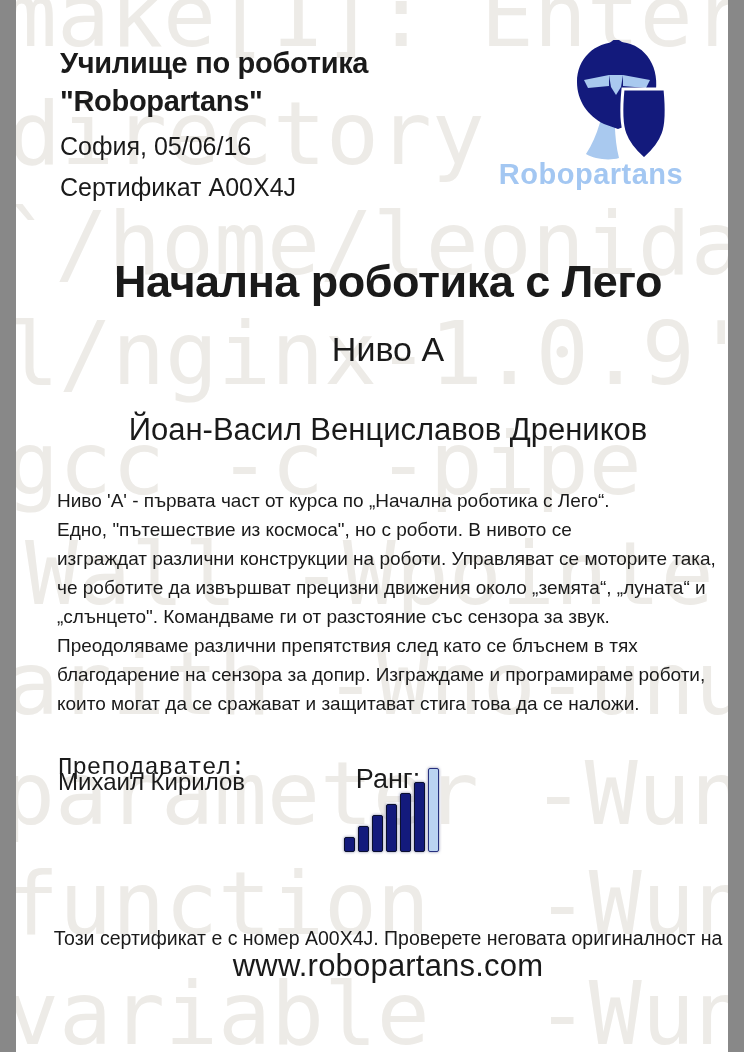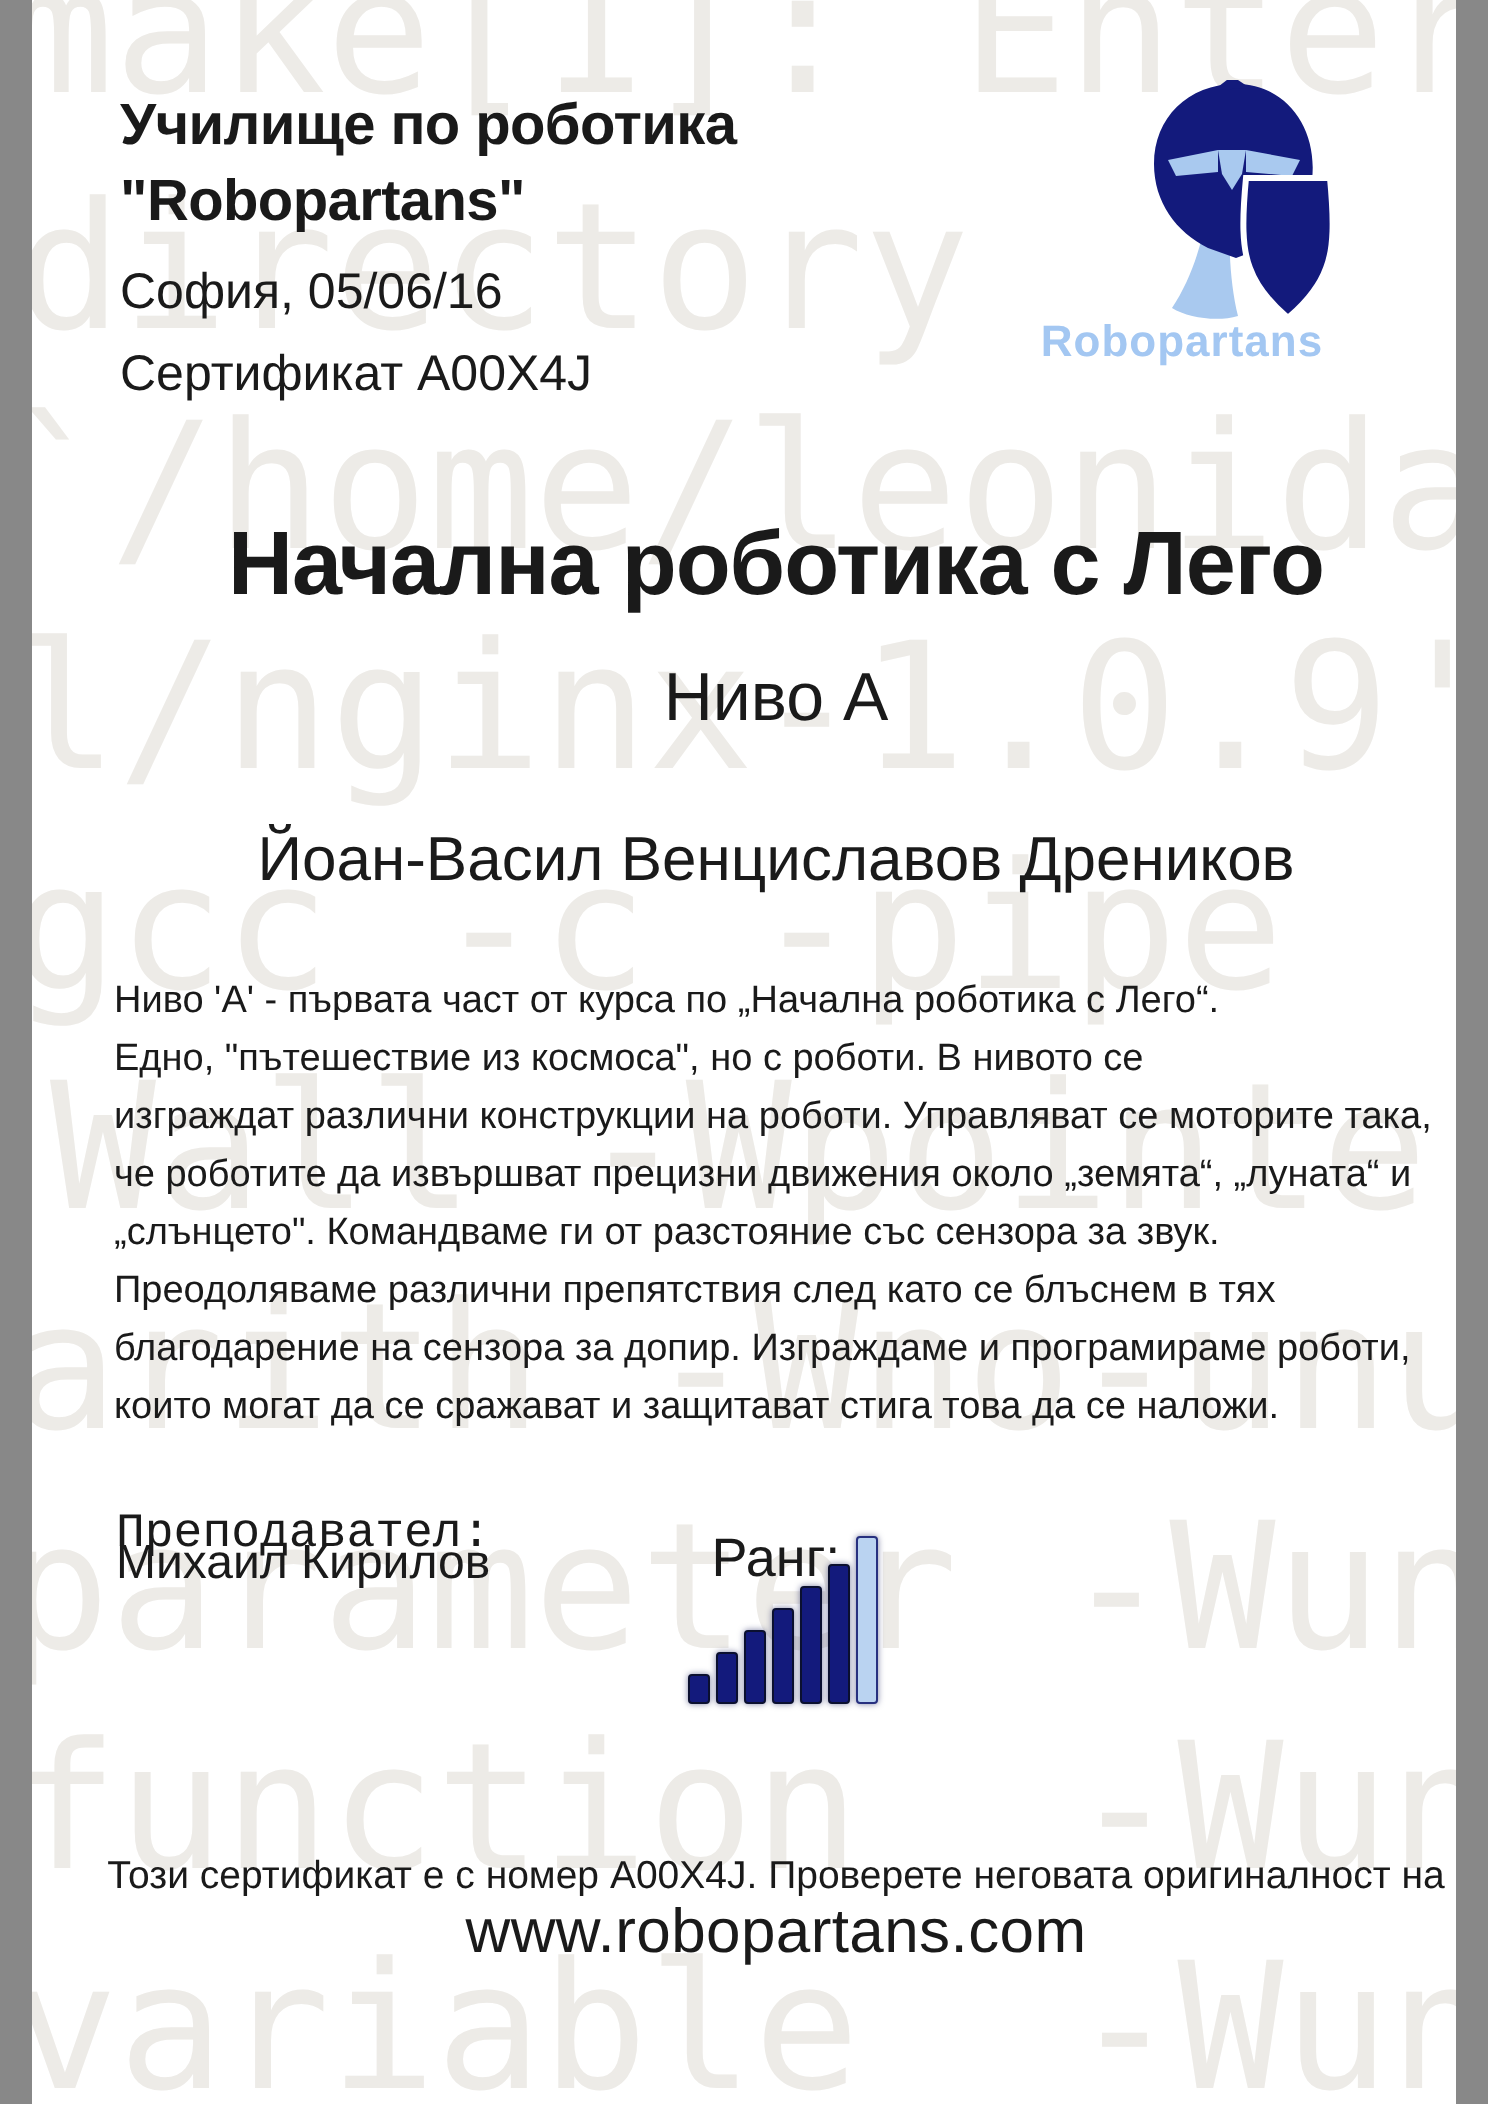--- a/index.html
+++ b/index.html
@@ -18,21 +18,21 @@
   .org-block{position:absolute;left:44px;top:44px;}
   .org-line{font-size:29px;font-weight:bold;line-height:38px;letter-spacing:-0.3px;}
   .meta-line{font-size:25px;line-height:30px;margin-top:11px;}
   
   .logo-svg{position:absolute;left:545px;top:40px;width:115px;height:125px;}
   .navy-fill{fill:var(--navy,#131a7c);}
   .lblue-fill{fill:var(--lblue,#a9c9ef);}
   .shield-stroke{stroke:#fff;stroke-width:3px;}
   .logo-text{
     position:absolute;left:450px;top:158px;width:250px;text-align:center;
-    font-size:22px;font-weight:bold;letter-spacing:0.5px;
+    font-size:29px;font-weight:bold;letter-spacing:0.5px;
     color:var(--logoblue,#a3c7f2);
     text-shadow:0 0 4px #fff,0 0 4px #fff;
   }
   
   .center-txt{position:absolute;left:0;width:744px;text-align:center;}
   .course-title{top:256px;font-size:45px;font-weight:bold;letter-spacing:-0.5px;}
   .level{top:330px;font-size:34px;font-weight:normal;}
   .student{top:412px;font-size:31px;}
   .descr{
     position:absolute;left:41px;top:486px;width:680px;

